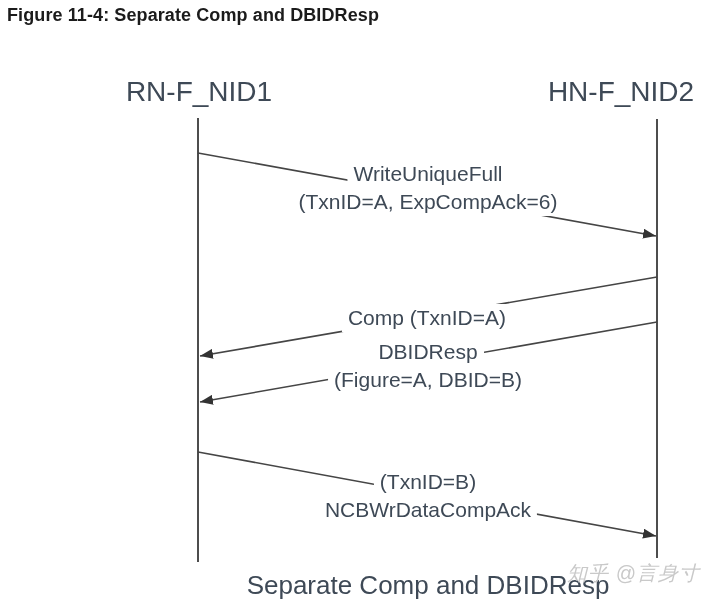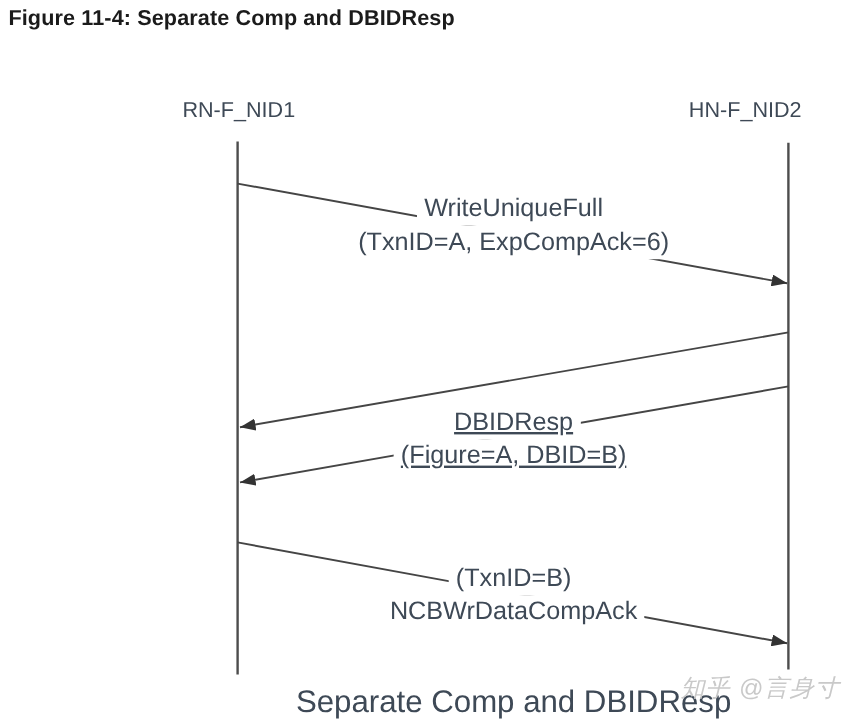--- a/index.html
+++ b/index.html
@@ -15,21 +15,21 @@
     position:absolute; left:7px; top:5px;
     font-size:18px; font-weight:700; color:#1b1b1b;
     letter-spacing:0.1px;
     white-space:nowrap;
   }
   .diagram-svg { position:absolute; left:0; top:0; }
   .lifeline { stroke:#4d4d4d; stroke-width:2; }
   .msg-arrow { stroke:#454545; stroke-width:1.6; }
   .ll-header {
     position:absolute; transform:translate(-50%,-50%);
-    font-size:18px; color:#3e4956; white-space:nowrap;
+    font-size:28px; color:#3e4956; white-space:nowrap;
   }
   .msg-label {
     position:absolute; transform:translate(-50%,-50%);
     font-size:21px; line-height:28px; color:#3e4956;
     text-align:center; white-space:nowrap;
   }
   .msg-line {
     width:max-content; margin:0 auto;
     background:#ffffff; padding:0 6px;
   }
@@ -69,22 +69,25 @@
   </svg>
 
   <div class="ll-header" style="left:199px; top:92px;">RN-F_NID1</div>
   <div class="ll-header" style="left:621px; top:92px;">HN-F_NID2</div>
 
   <div class="msg-label" style="left:428px; top:188px;">
     <div class="msg-line">WriteUniqueFull</div>
     <div class="msg-line">(TxnID=A, ExpCompAck=6)</div>
   </div>
 
+  <div class="msg-label" style="left:427px; top:318px;">
+    <div class="msg-line">Comp (TxnID=A)</div>
+  </div>
 
-  <div class="msg-label" style="left:428px; top:366px;text-decoration:underline;">
+  <div class="msg-label" style="left:428px; top:366px;">
     <div class="msg-line">DBIDResp</div>
     <div class="msg-line">(Figure=A, DBID=B)</div>
   </div>
 
   <div class="msg-label" style="left:428px; top:496px;">
     <div class="msg-line">(TxnID=B)</div>
     <div class="msg-line">NCBWrDataCompAck</div>
   </div>
 
   <div class="caption">Separate Comp and DBIDResp</div>

